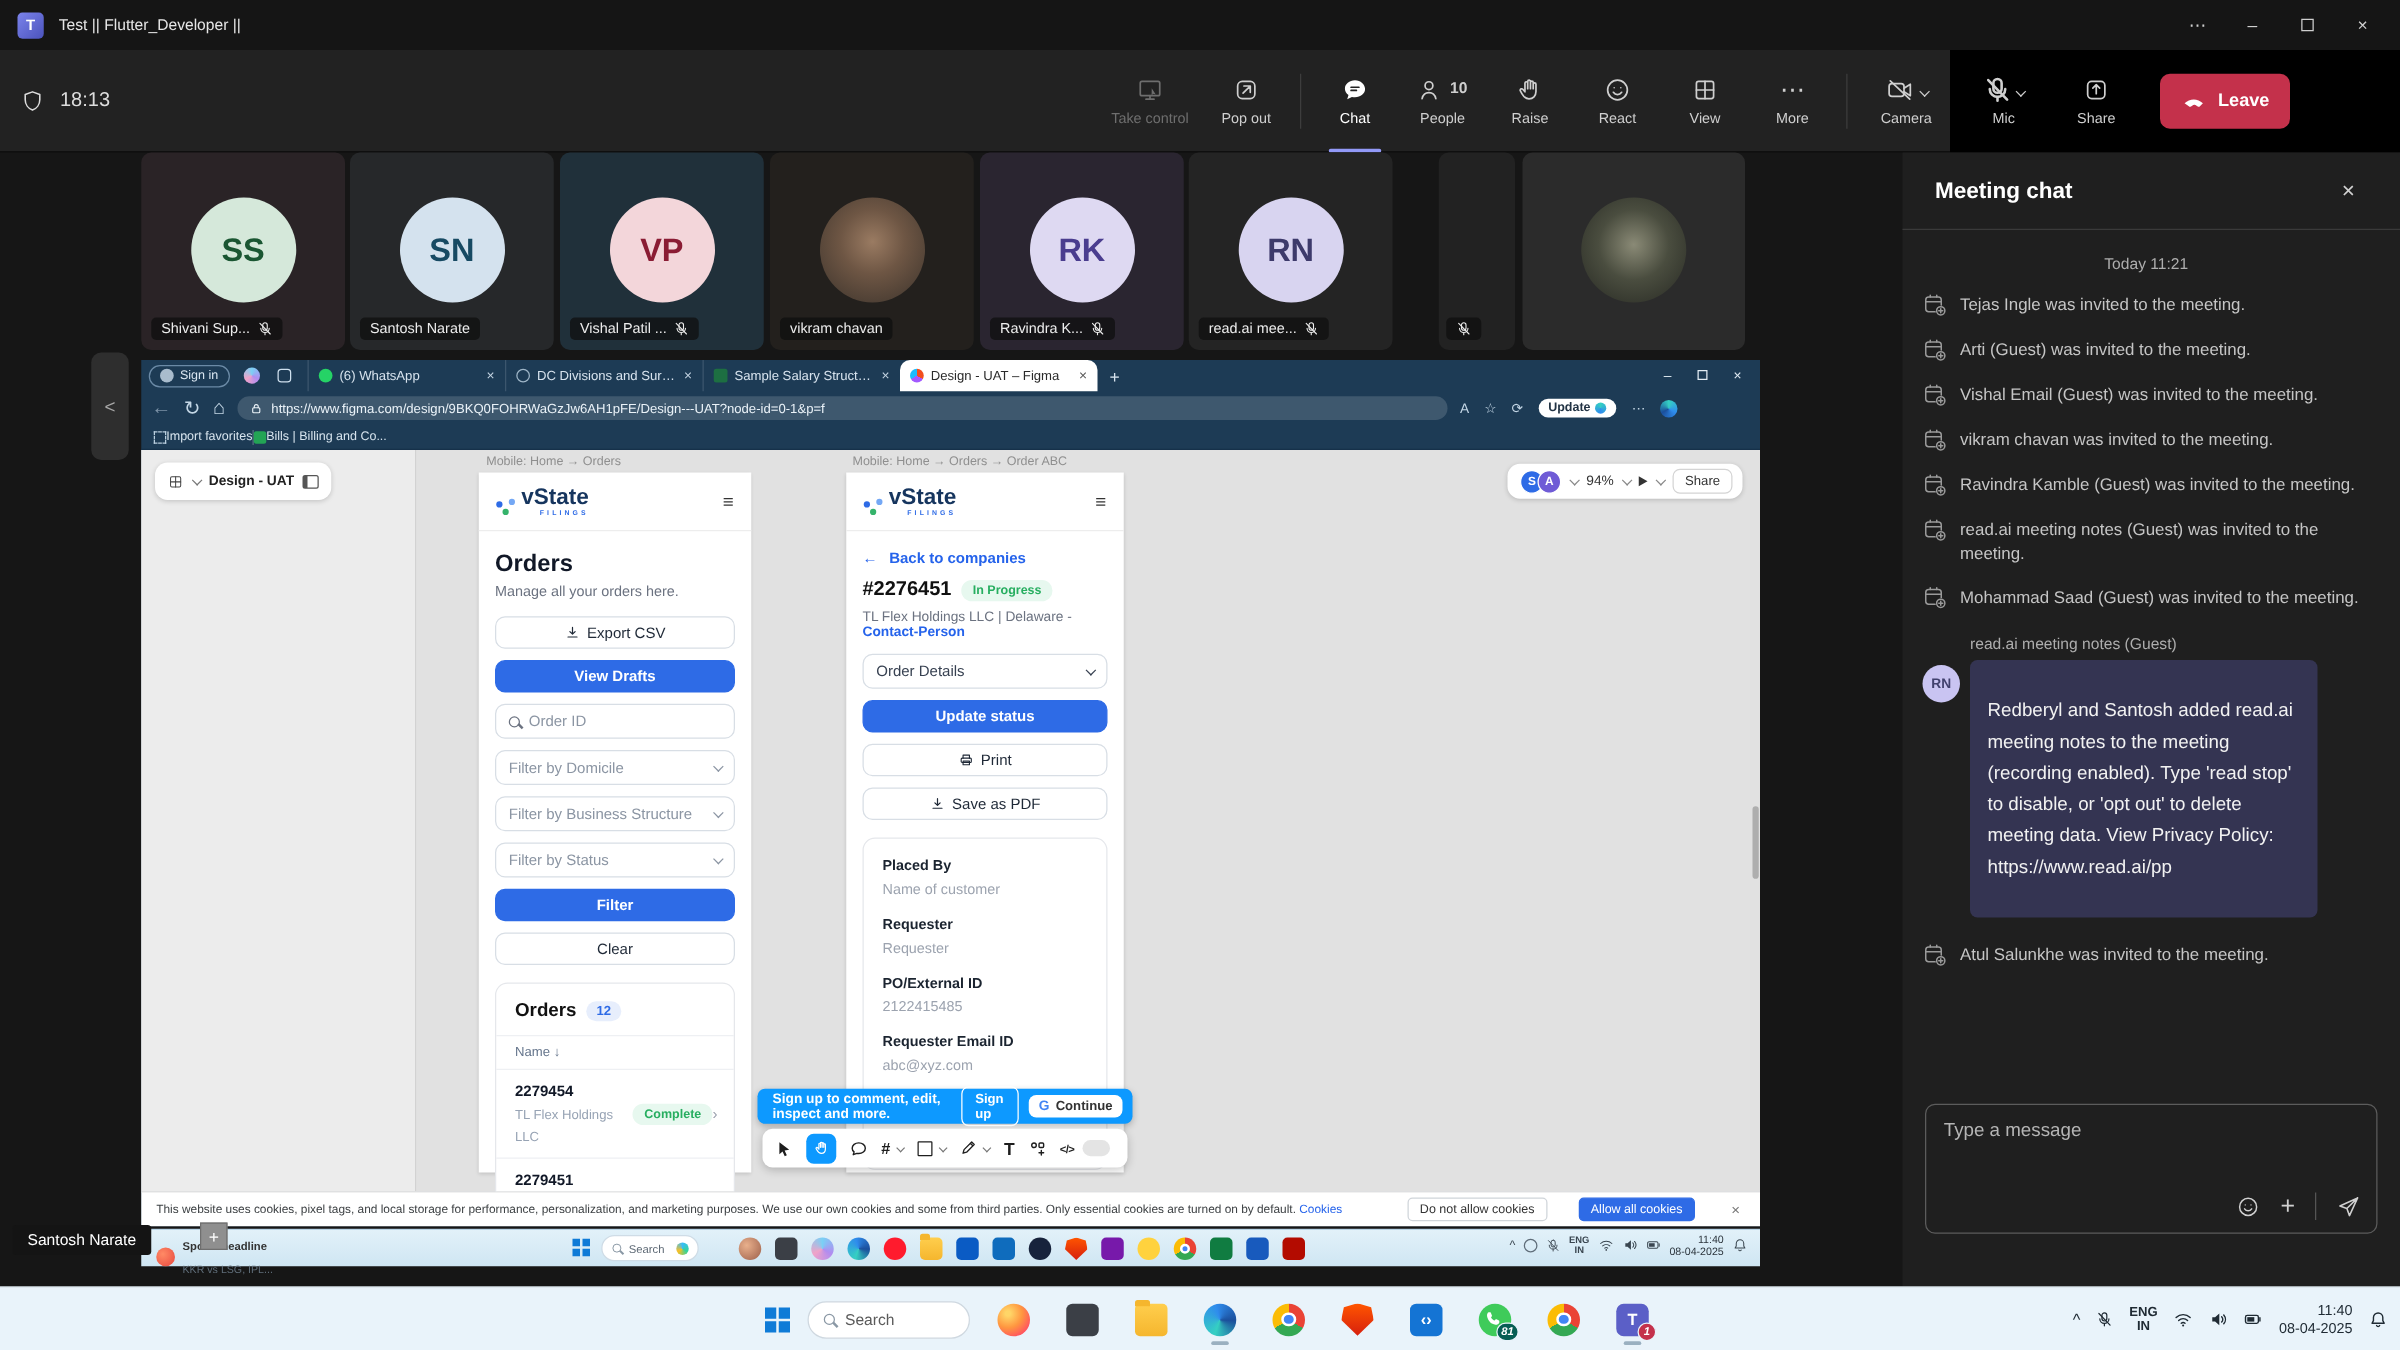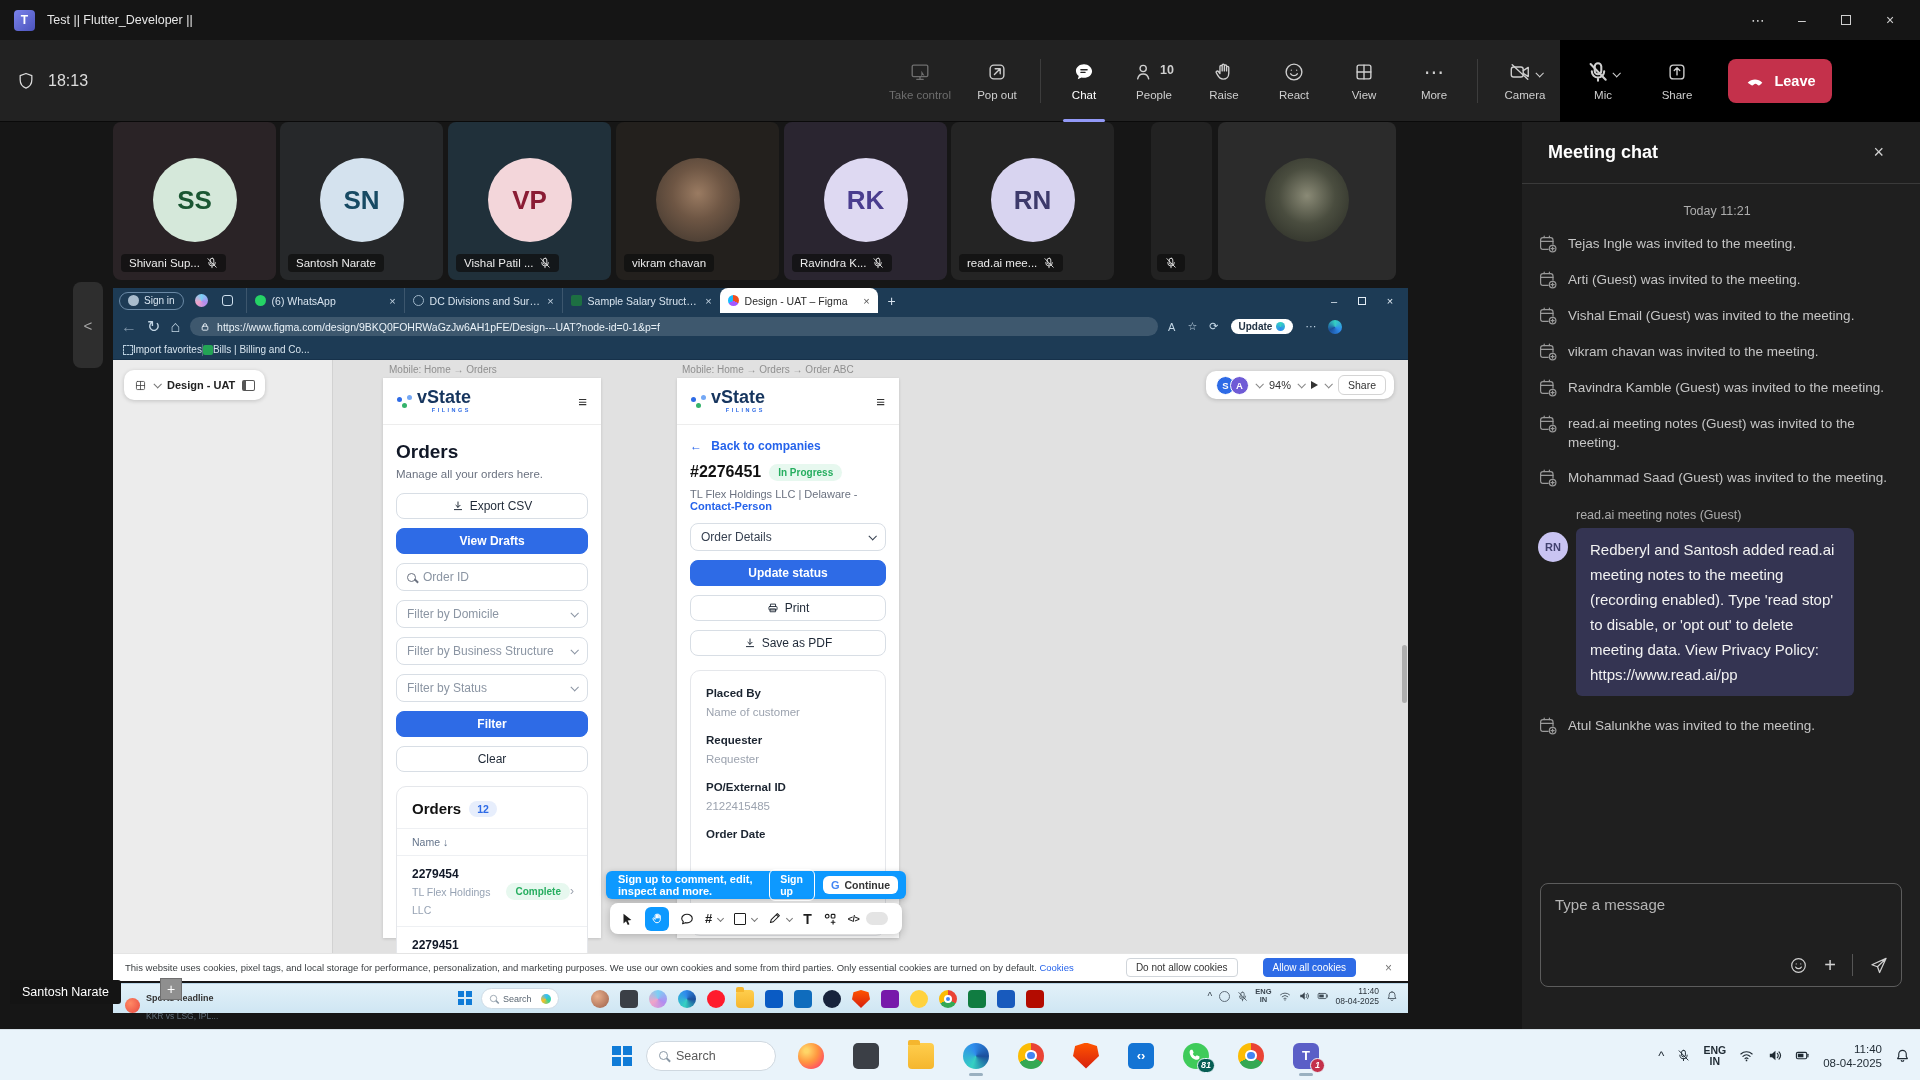--- a/index.html
+++ b/index.html
@@ -44,21 +44,21 @@
   .chead{height:62px;display:flex;align-items:center;justify-content:space-between;padding:0 36px 0 26px;border-bottom:1px solid #3a3a3a}
   .chead h2{font-size:18px;font-weight:700;color:#fff}
   .cclose{color:#d0d0d0}
   .cbody{padding:14px 24px 0 16px;overflow:hidden;height:700px}
   .cdate{text-align:center;font-size:12.5px;color:#adadad;margin:6px 0 16px}
   .evt{display:flex;gap:10px;margin-bottom:16px;font-size:13.5px;line-height:19px;color:#c5c5c5}
   .evt .ei{flex:0 0 20px;color:#9a9a9a;margin-top:0}
   .sender{margin:20px 0 6px 38px;font-size:12.5px;color:#adadad}
   .brow{display:flex;align-items:flex-start;gap:8px}
   .rnav{flex:0 0 30px;height:30px;border-radius:50%;background:#c9c4f2;color:#41416e;font-size:11px;font-weight:700;display:flex;align-items:center;justify-content:center;margin-top:4px}
-  .bub{background:#343452;border-radius:6px;padding:9px 14px;width:278px;color:#f2f2f2;font-size:15px;line-height:25px;word-break:break-word}
+  .bub{background:#343452;border-radius:6px;padding:28px 14px;width:278px;color:#f2f2f2;font-size:15px;line-height:25px;word-break:break-word}
   .evt.last{margin-top:20px}
   .cinput{position:absolute;left:18px;right:18px;bottom:42px;height:104px;border:1px solid #5c5c5c;border-radius:8px;padding:12px 14px;font-size:15px;color:#b5b5b5}
   .cicons{position:absolute;right:12px;bottom:10px;display:flex;align-items:center;gap:16px;color:#d0d0d0}
   .cdiv{width:1px;height:22px;background:#555}
 
   
   .bwin{left:113px;top:288px;width:1295px;height:693px;background:#1d3b55}
   .tabs{height:25px;display:flex;align-items:center;padding-left:6px;color:#dbe7f2;position:relative}
   .signin{display:flex;align-items:center;gap:5px;border:1px solid #6b8aa6;border-radius:10px;height:18px;padding:0 8px;font-size:10px;margin-right:10px}
   .sav{width:11px;height:11px;border-radius:50%;background:#a9bccd}
@@ -81,21 +81,21 @@
   .fsep{width:1px;height:12px;background:rgba(255,255,255,.25)}
   .gdot{width:10px;height:10px;border-radius:2px;background:#23a455}
 
   
   .canvas{position:relative;width:1295px;height:593px;background:#e1e1e1;overflow:hidden}
   .lstrip{position:absolute;left:0;top:0;width:220px;height:593px;background:#ececec;border-right:1px solid #d2d2d2}
   .fpill{position:absolute;background:#fff;border-radius:10px;box-shadow:0 1px 4px rgba(0,0,0,.18);display:flex;align-items:center}
   .flabel{position:absolute;font-size:10px;color:#8f8f8f}
   .frame{position:absolute;top:18px;background:#fff;box-shadow:0 1px 3px rgba(0,0,0,.14)}
   .mhead{height:47px;display:flex;align-items:center;justify-content:space-between;padding:0 14px;border-bottom:1px solid #ededed}
-  .brand{display:flex;align-items:center;gap:5px}
+  .brand{display:flex;align-items:flex-end;gap:5px}
   .vdots{width:15px;height:15px;position:relative;margin-top:3px}
   .vdots i{position:absolute;border-radius:50%}
   .bname{font-size:18px;font-weight:700;color:#16355e;line-height:16px}
   .bsub{font-size:5.5px;font-weight:700;letter-spacing:2.5px;color:#2e6be6;display:block;text-align:right}
   .hmb{font-size:15px;color:#333}
   .mpad{padding:12px 13px 0}
   .mh1{font-size:19px;font-weight:700;color:#111827;margin-top:4px}
   .msub{font-size:11.5px;color:#6b7280;margin:5px 0 13px}
   .mbtn{height:26px;border:1px solid #d8dee5;border-radius:8px;display:flex;align-items:center;justify-content:center;gap:6px;font-size:12px;color:#1f2937;background:#fff;margin-bottom:9px}
   .mbtn.blue{background:#2e6be6;border-color:#2e6be6;color:#fff;font-weight:600}
@@ -747,20 +747,24 @@
             </div>
           <div class="dfield">
               <div class="dl">Requester</div>
               <div class="dv">Requester</div>
             </div>
           <div class="dfield">
               <div class="dl">PO/External ID</div>
               <div class="dv">2122415485</div>
             </div>
           <div class="dfield">
+              <div class="dl">Requester Email ID</div>
+              <div class="dv">abc@xyz.com</div>
+            </div>
+          <div class="dfield">
               <div class="dl">Order Date</div>
             </div>
         </div>
       </div>
     </div>
 
     <div class="fpill zoompill" style="left:1093px;top:11px;height:28px">
       <span class="pav" style="background:#2e6be6">S</span>
       <span class="pav" style="background:#6f5bd6;margin-left:-12px">A</span>
       <i class="chv" style="color:#888"></i>

